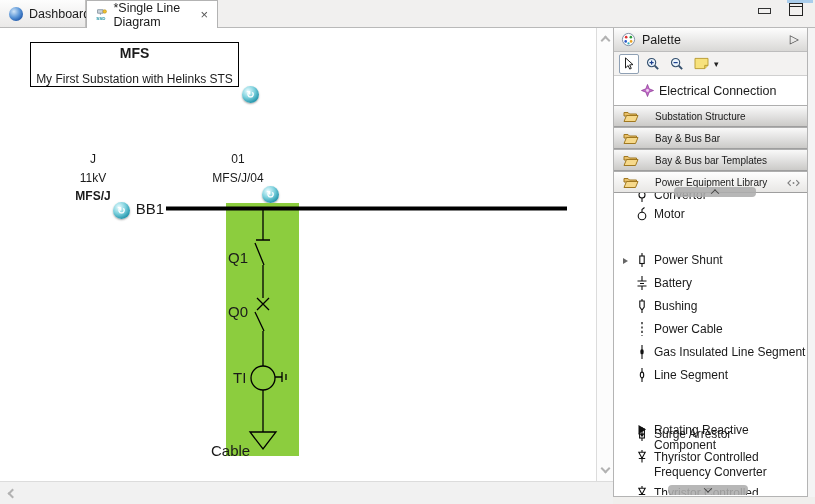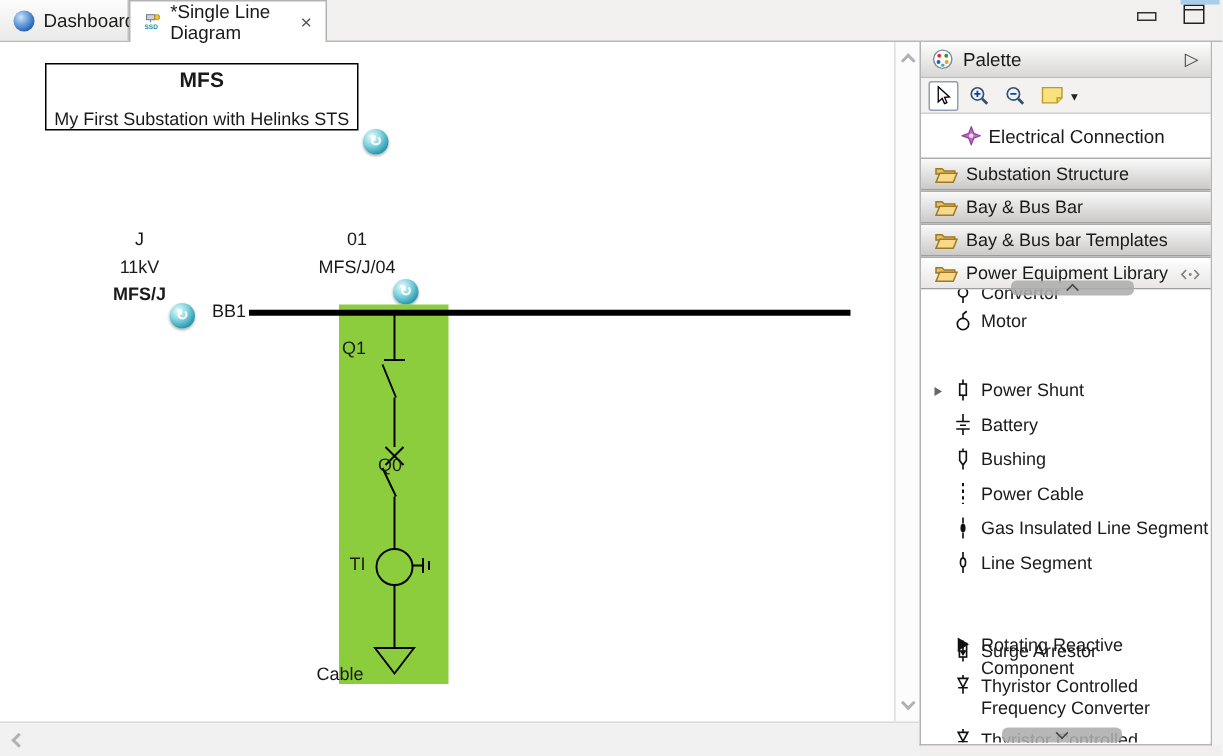--- a/index.html
+++ b/index.html
@@ -24,21 +24,21 @@
   
   .canvas { position:absolute; left:0; top:28px; width:596px; height:453px; background:#fff; overflow:hidden; }
   .sub-box { position:absolute; left:30px; top:14px; width:209px; height:45px; border:1px solid #000; background:#fff; }
   .sub-title { display:block; text-align:center; font-weight:bold; font-size:14px; padding-top:2px; }
   .sub-desc { position:absolute; bottom:0; left:0; width:100%; text-align:center; font-size:12px; }
   .globe { position:absolute; width:17px; height:17px; border-radius:50%;
      background:radial-gradient(circle at 35% 30%, #eafcff, #7fd2de 40%, #2596ad 75%, #157087);
      box-shadow:0 1px 2px rgba(0,0,0,.35); display:flex; align-items:center; justify-content:center; }
   .globe span { color:#fff; font-size:10px; line-height:10px; font-weight:bold; }
   .lblcol { position:absolute; text-align:center; line-height:18.5px; font-size:12px; }
-  .lbl { position:absolute; font-size:12px; }
+  .lbl { position:absolute; font-size:15px; }
   .bay-rect { position:absolute; left:226px; top:175px; width:73px; height:253px; background:#8ccd3e; }
   svg.diagram { position:absolute; left:0; top:0; }
 
   
   .vscroll { position:absolute; left:596px; top:28px; width:17px; height:453px; background:#fcfcfc; border-left:1px solid #dcdcdc; }
   .hscroll { position:absolute; left:0; top:481px; width:613px; height:23px; background:#f1f1f1; border-top:1px solid #dcdcdc; }
   .chev { position:absolute; width:7px; height:7px; border-left:2px solid #b2b2b2; border-top:2px solid #b2b2b2; }
   .chev.up { left:5px; top:9px; transform:rotate(45deg); }
   .chev.down { left:5px; bottom:9px; transform:rotate(225deg); }
   .chev.left { left:9px; top:8px; transform:rotate(-45deg); }
@@ -49,21 +49,21 @@
      background:linear-gradient(#fdfdfd,#d9d8d6); border-bottom:1px solid #bdbdbd;
      display:flex; align-items:center; gap:6px; padding:0 7px; font-size:12.5px; }
   .pal-expand { position:absolute; right:8px; top:4px; color:#444; font-size:12px; }
   .pal-toolbar { position:absolute; left:0; top:24px; width:193px; height:24px; background:#f3f2f1; border-bottom:1px solid #d0d0d0;
      display:flex; align-items:center; gap:4px; padding:0 5px; }
   .tool-btn { width:20px; height:20px; display:flex; align-items:center; justify-content:center; border-radius:2px; }
   .tool-btn.selected { border:1px solid #8fa0b4; background:#fff; }
   .dd-arrow { color:#222; font-size:9px; margin-left:-1px; }
   .ec-row { position:absolute; left:0; top:48px; width:193px; height:29px; background:#fff; display:flex; align-items:center; gap:5px; padding-left:27px; font-size:12.5px; }
   .cat { position:absolute; left:0; width:193px; height:22px; background:linear-gradient(#f9f9f9,#cbcac8);
-     border-top:1px solid #aeaeae; border-bottom:1px solid #9e9e9e; display:flex; align-items:center; gap:5px; padding-left:9px; font-size:12px; }
+     border-top:1px solid #aeaeae; border-bottom:1px solid #9e9e9e; display:flex; align-items:center; gap:16px; padding-left:9px; font-size:10px; }
   .eq-list { position:absolute; left:0; top:165px; width:193px; height:302px; background:#fff; overflow:hidden;text-decoration:underline; }
   .eq-row { position:absolute; left:0; width:193px; display:flex; align-items:flex-start; gap:6px; padding-left:22px; }
   .eq-row .eq-icon { flex:0 0 12px; margin-top:2px; }
   .eq-row .eq-label { width:152px; font-size:12px; line-height:15px; padding-top:3px; }
   .eq-exp { position:absolute; left:9px; top:8px; width:0; height:0; border-left:5px solid #666; border-top:3.5px solid transparent; border-bottom:3.5px solid transparent; }
   .scroll-ovl { position:absolute; background:rgba(173,173,173,.88); border-radius:4px; display:flex; align-items:center; justify-content:center; z-index:5; }
   .schev { width:6px; height:6px; border-left:1.8px solid #444; border-top:1.8px solid #444; }
   .schev.up { transform:rotate(45deg) translate(1px,1px); }
   .schev.dn { transform:rotate(225deg) translate(1px,1px); }
   .edge-strip { position:absolute; left:808px; top:28px; width:7px; height:469px; background:#f4f4f4; }
@@ -131,22 +131,22 @@
       <g stroke="#000" stroke-width="1.3" fill="none">
         <path d="M263,182 V212 M256,212 H270 M255,215 L264,237 M263,237 V270"></path>
         <path d="M257,270 L269,282 M269,270 L257,282 M255,284 L264,303 M263,303 V338"></path>
         <circle cx="263" cy="350" r="12"></circle>
         <path d="M275,349 H282 M282,344 V354 M286,346 V352"></path>
         <path d="M263,362 V404"></path>
         <path d="M250,404 H276 L263,421 Z"></path>
       </g>
     </svg>
 
-    <span class="lbl" style="left:228px; top:197px;">Q1</span>
-    <span class="lbl" style="left:228px; top:275px;margin-left:24px;">Q0</span>
+    <span class="lbl" style="left:228px; top:221px;">Q1</span>
+    <span class="lbl" style="left:228px; top:275px;">Q0</span>
     <span class="lbl" style="left:233px; top:341px;">TI</span>
     <span class="lbl" style="left:211px; top:414px;">Cable</span>
   </div>
 
   <div class="vscroll">
     <span class="chev up"></span>
     <span class="chev down"></span>
   </div>
   <div class="hscroll">
     <span class="chev left"></span>

